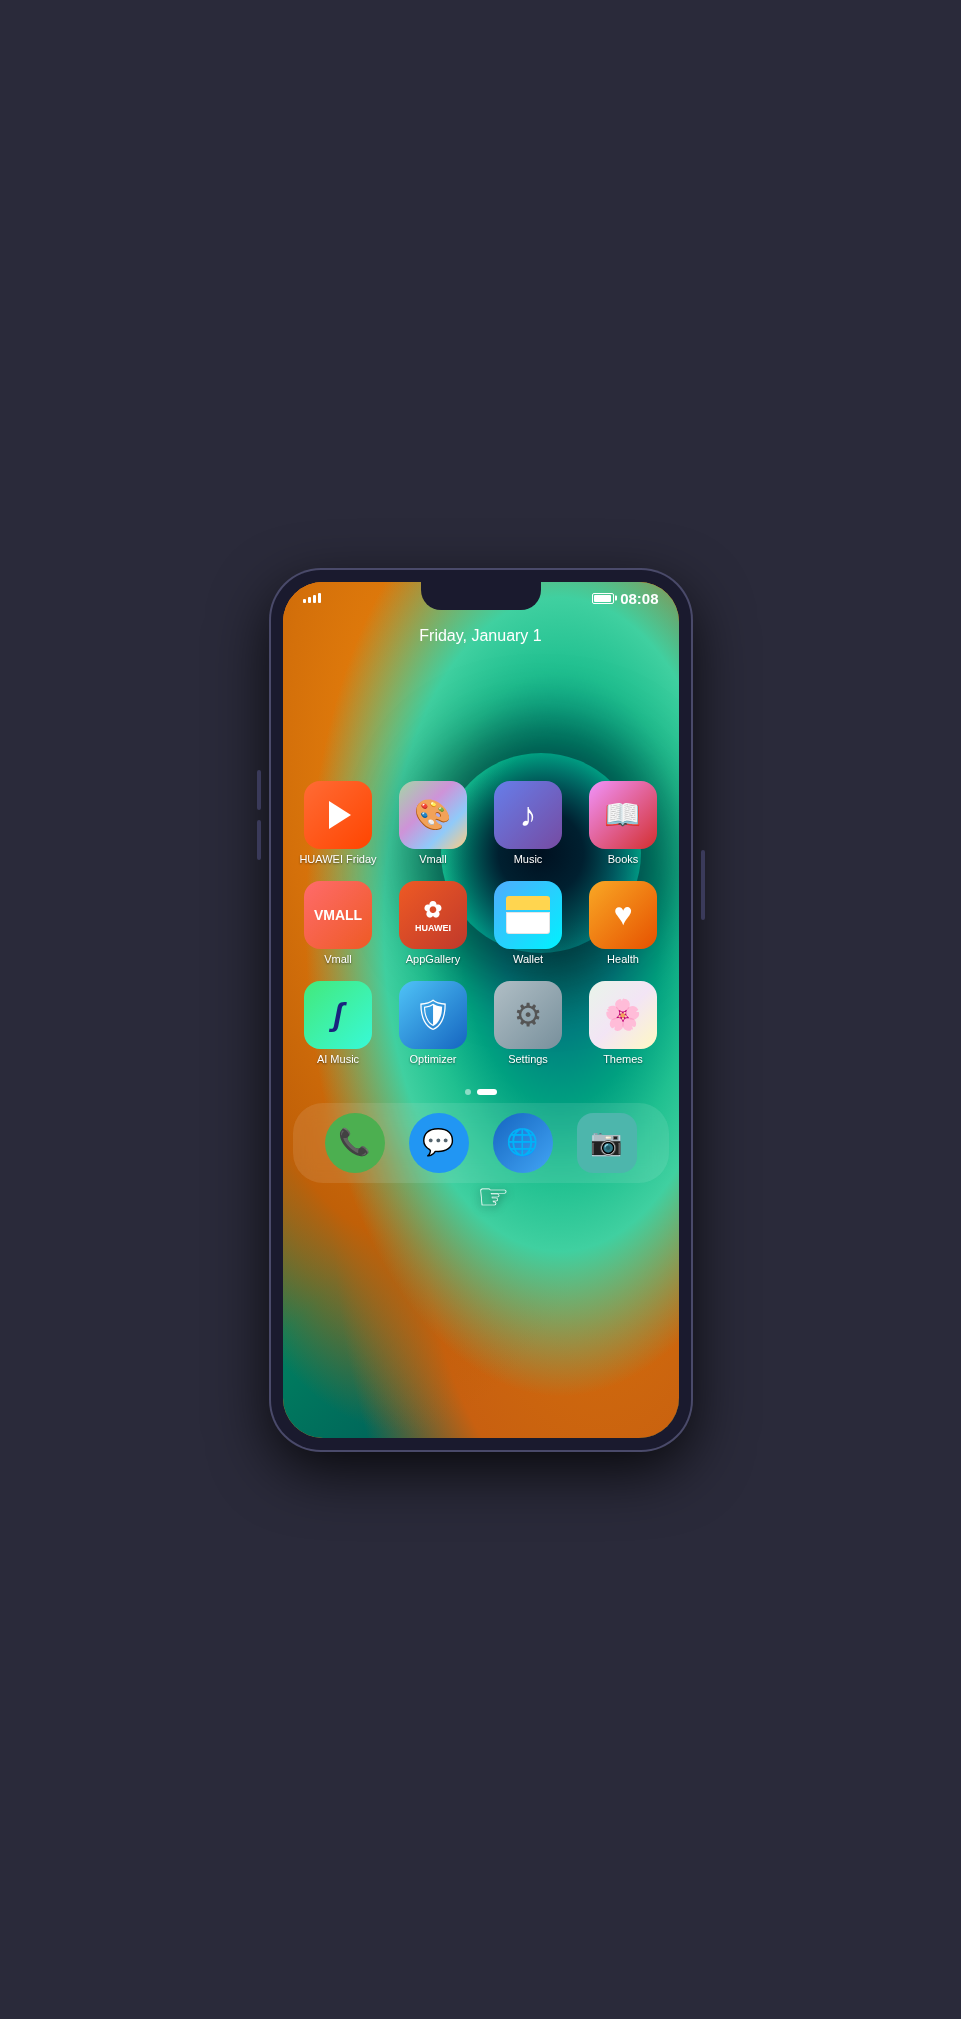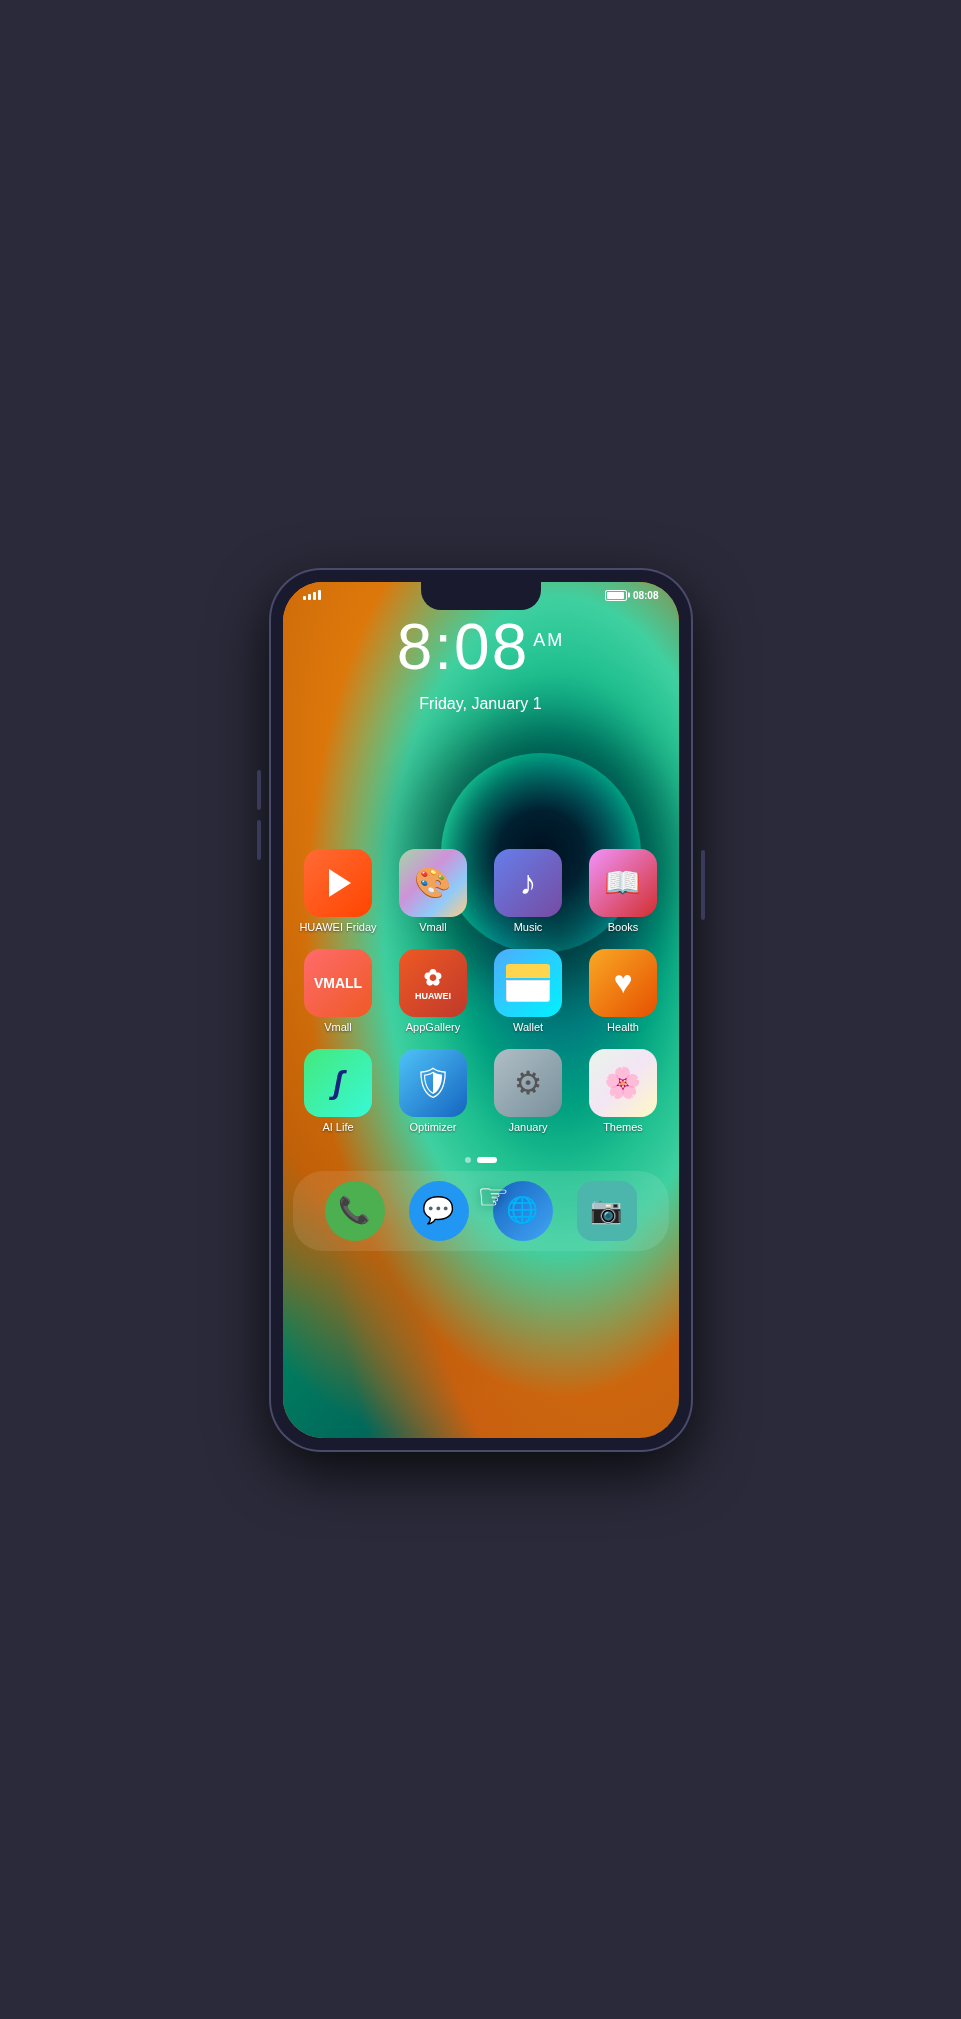--- a/index.html
+++ b/index.html
@@ -353,32 +353,29 @@
     <div class="notch"></div>
 
     <div class="status-bar">
       <div class="signal-bars">
         <div class="signal-bar" style="height:4px"></div>
         <div class="signal-bar" style="height:6px"></div>
         <div class="signal-bar" style="height:8px"></div>
         <div class="signal-bar" style="height:10px"></div>
       </div>
       <div style="width:80px"></div>
-      <div style="display:flex;align-items:center;gap:6px;color:white;font-size:10px;">
+      <div style="display:flex;align-items:center;gap:6px;color:white;font-size:15px;">
         <div class="battery-body">
           <div class="battery-fill"></div>
         </div>
         <span>08:08</span>
       </div>
     </div>
 
     <div class="time-display">
-      <div class="time-big">
-        <span>8</span><span>:</span><span>08</span><span class="time-ampm">AM</span>
-      </div>
       <div class="date-display">Friday, January 1</div>
     </div>
 
     <div class="apps-grid">
 
       <div class="app-item">
         <div class="app-icon icon-video">
           <div class="play-triangle"></div>
         </div>
         <span class="app-label">HUAWEI Friday</span>
@@ -428,33 +425,33 @@
         <div class="app-icon icon-health">
           <span class="health-heart">♥</span>
         </div>
         <span class="app-label">Health</span>
       </div>
 
       <div class="app-item">
         <div class="app-icon icon-ailife">
           <span class="ailife-inner">ʃ</span>
         </div>
-        <span class="app-label">AI Life</span>
+        <span class="app-label">AI Music</span>
       </div>
       <div class="app-item">
         <div class="app-icon icon-optimizer">
           <span style="font-size:30px;color:white;">🛡</span>
         </div>
         <span class="app-label">Optimizer</span>
       </div>
       <div class="app-item">
         <div class="app-icon icon-settings">
           <span class="gear-icon">⚙</span>
         </div>
-        <span class="app-label">January</span>
+        <span class="app-label">Settings</span>
       </div>
       <div class="app-item">
         <div class="app-icon icon-gallery">
           <span class="gallery-flower">🌸</span>
         </div>
         <span class="app-label">Themes</span>
       </div>
     </div>
 
     <div class="cursor-hand">☞</div>

